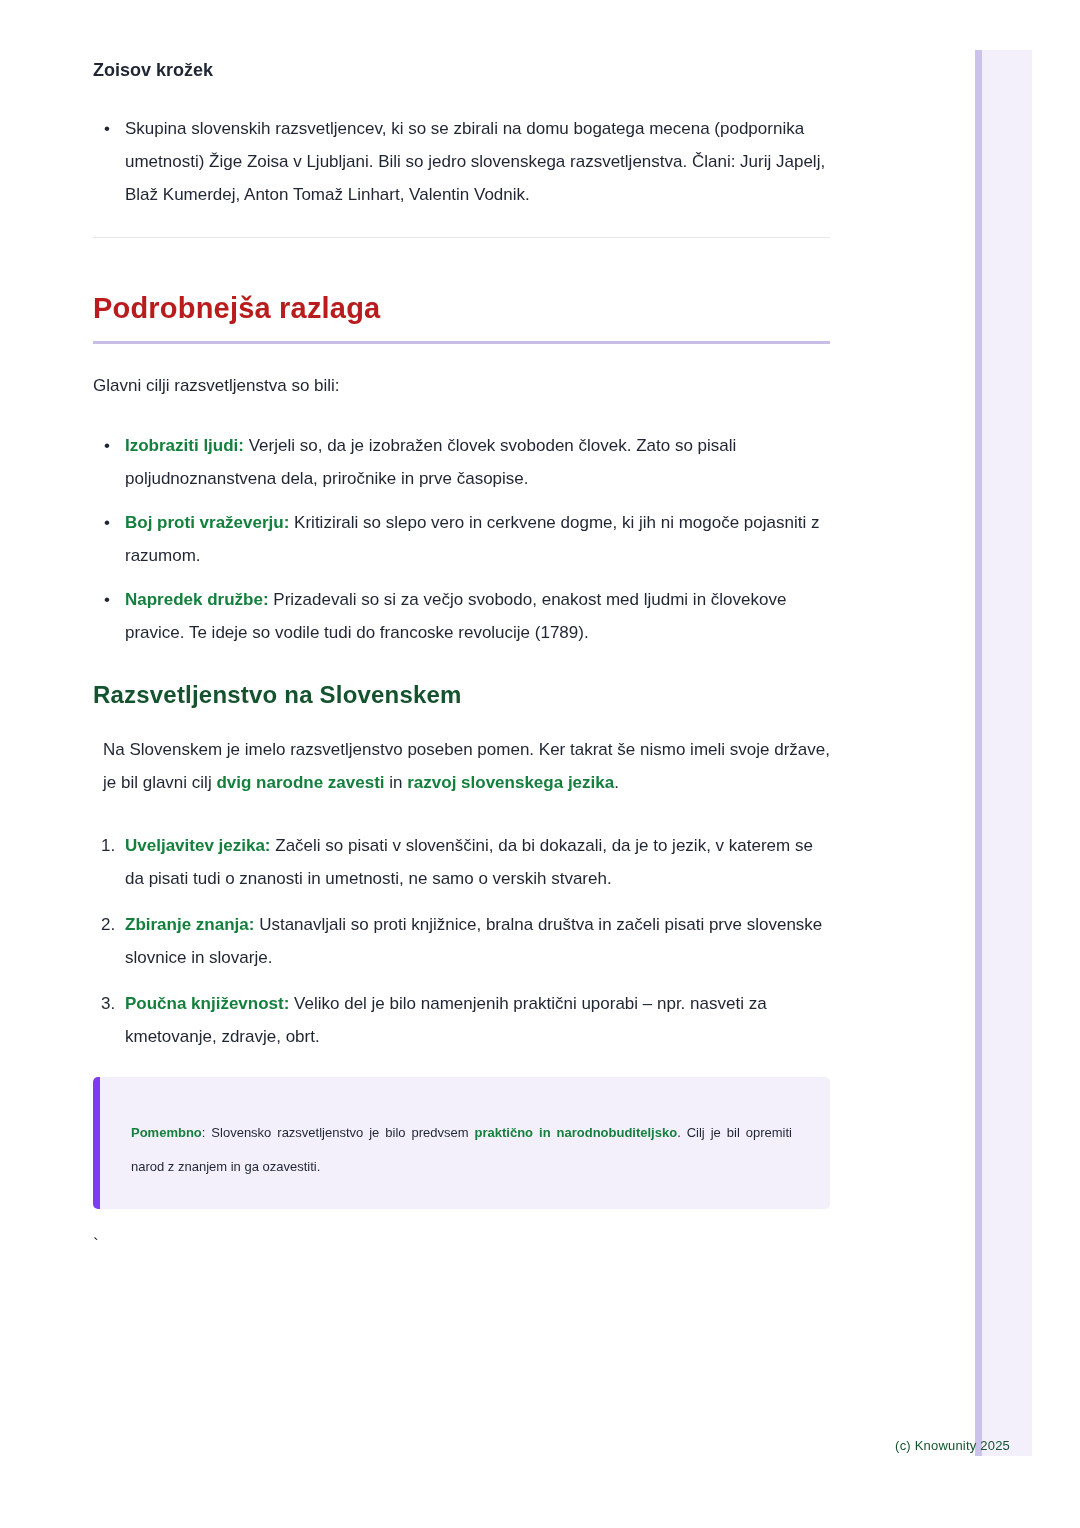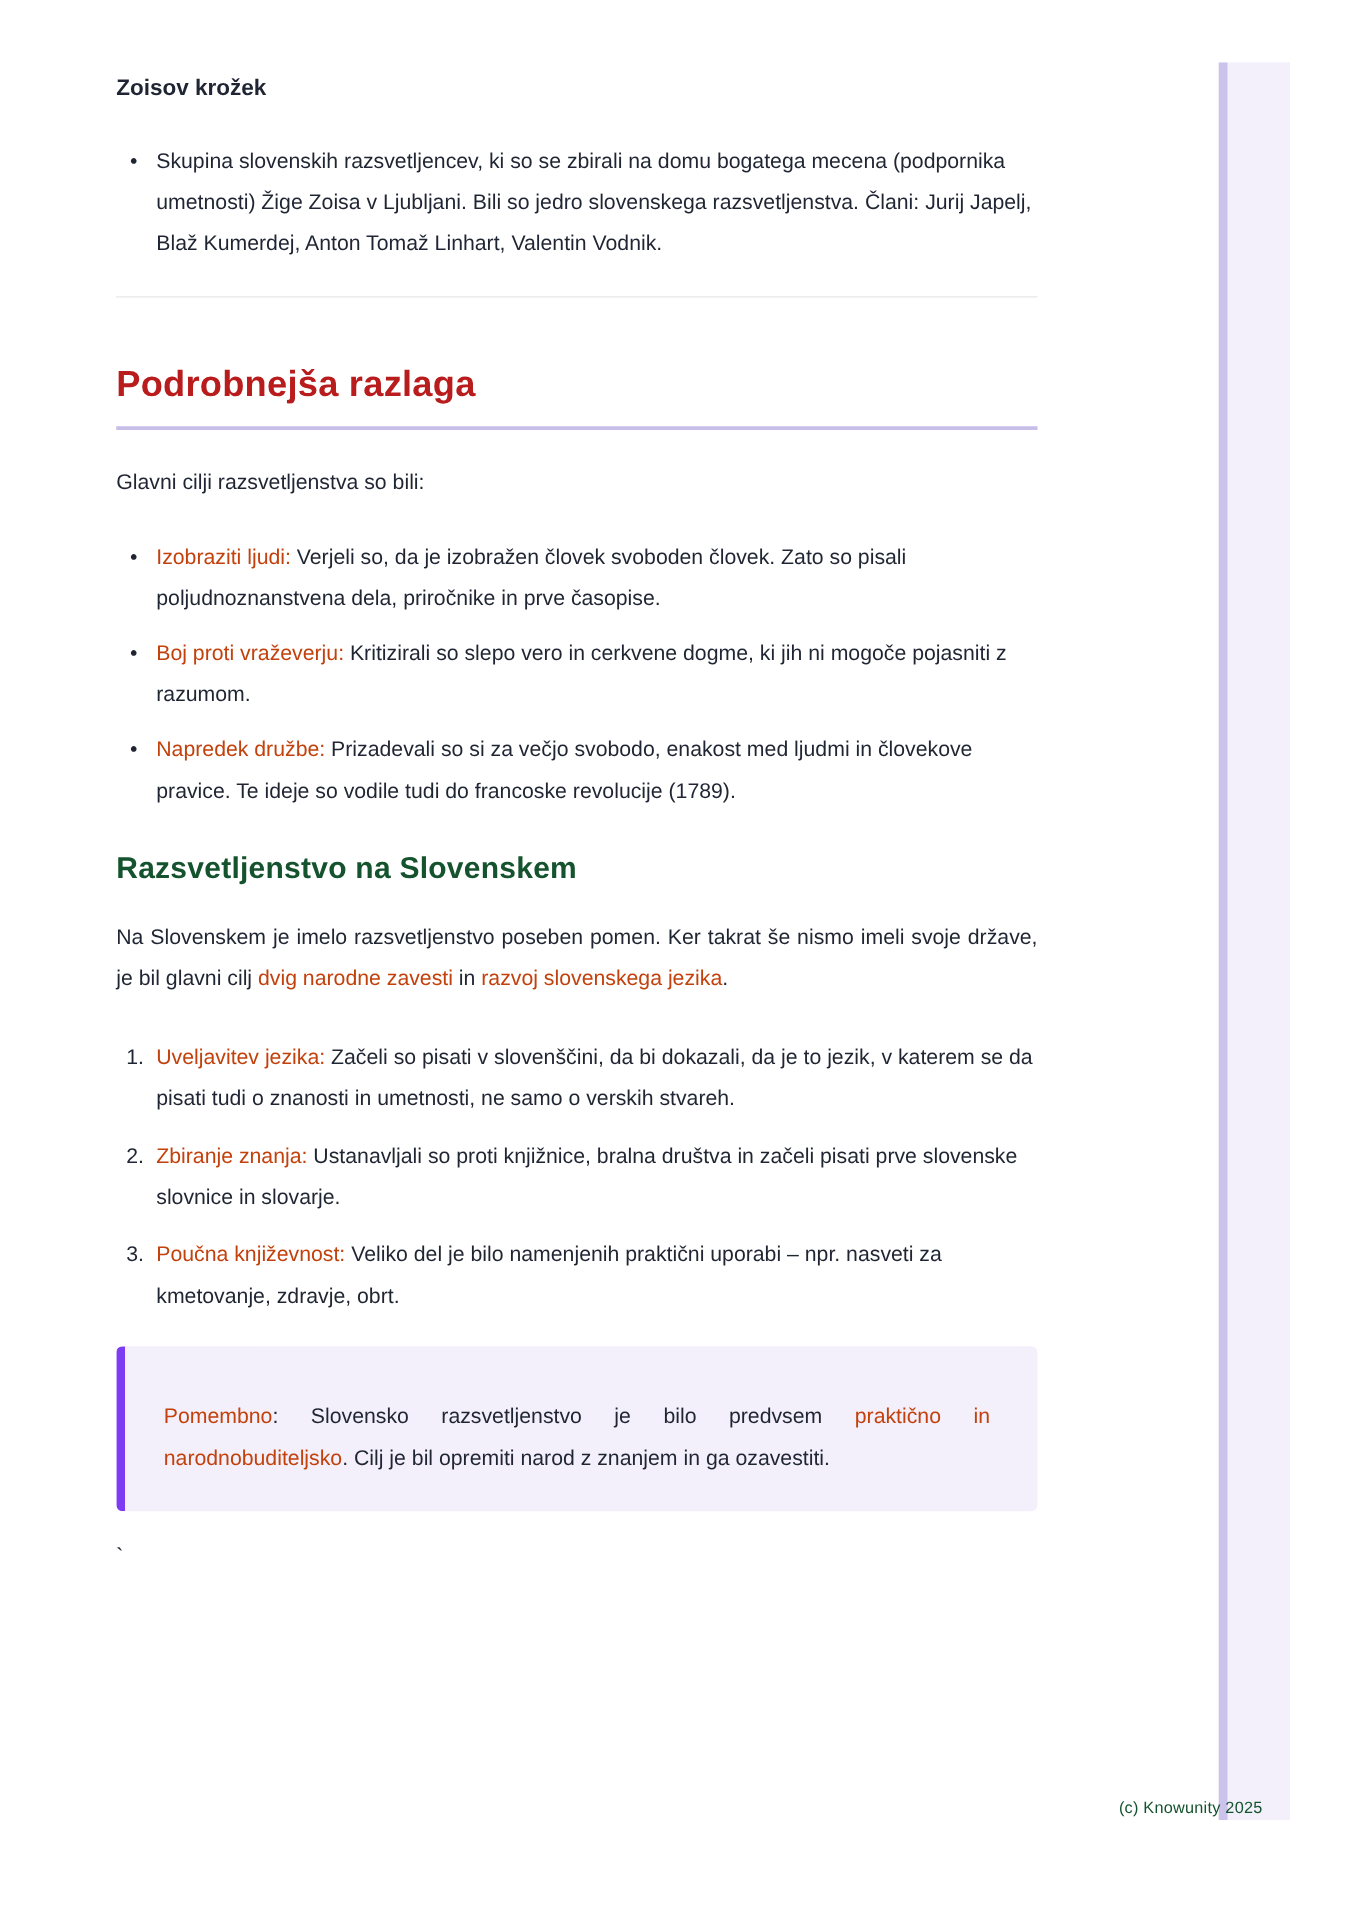--- a/index.html
+++ b/index.html
@@ -95,40 +95,41 @@
     font-size: 24px;
     font-weight: 700;
     line-height: 32px;
     color: #14532d;
     margin: 30px 0 0 0;
     letter-spacing: 0.2px;
   }
   .justified-para {
     margin-top: 22px;
     text-align: justify;
+    margin-left: 10px;
   }
   ol.numbered { margin-top: 30px; }
   ol.numbered li { margin-bottom: 13px; }
   .callout {
     margin-top: 24px;
     background: #f4f0fb;
     border-left: 7px solid #7d3cf2;
     border-radius: 5px;
     padding: 39px 38px 25px 31px;
-    font-size: 17px;
+    font-size: 13px;
     line-height: 34px;
     text-align: justify;
   }
   .stray-char {
     display: inline-block;
     margin-top: 26px;
     font-size: 17px;
     line-height: 20px;
   }
-  b, strong { font-weight: 400; color: #c2410c; }
+  b, strong { font-weight: 700; color: #15803d; }
 </style>
 </head>
 <body>
 
 <div class="page">
 
   <div class="side-stripe"></div>
 
   <div class="content">
 

